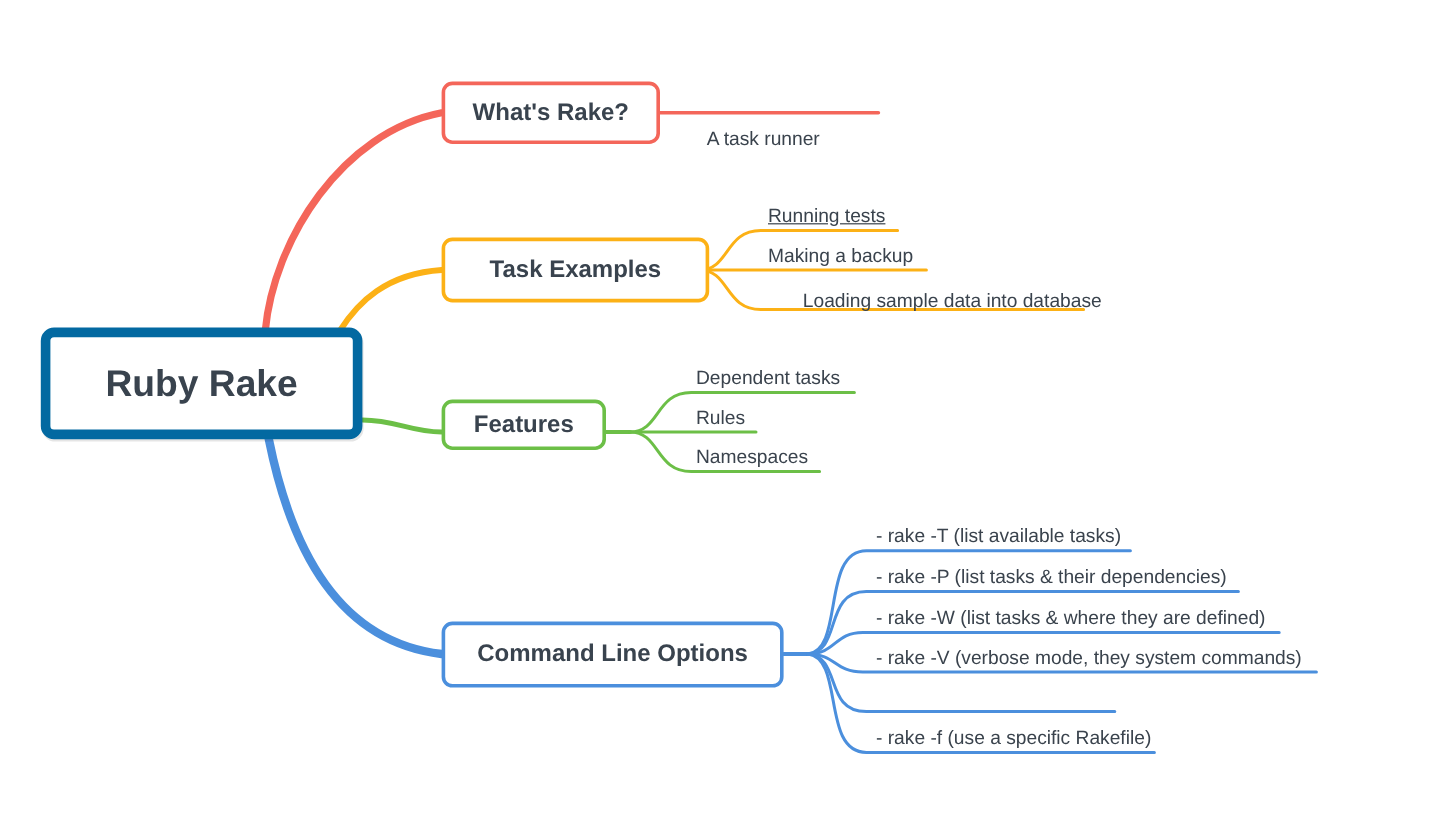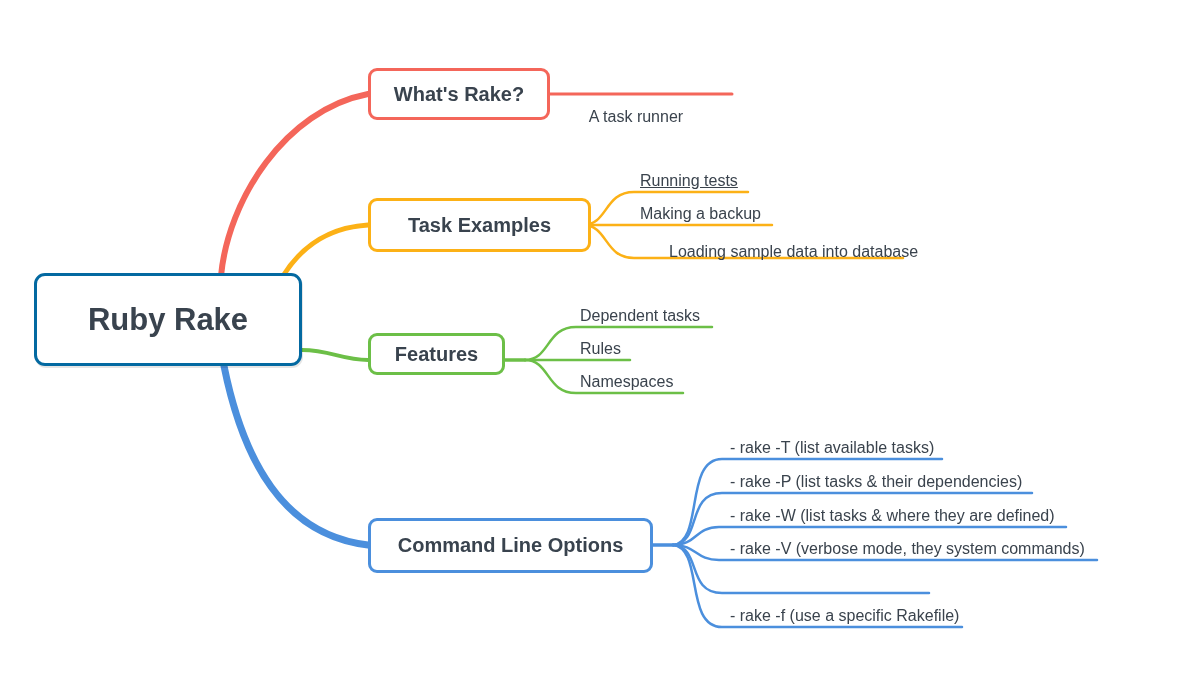--- a/index.html
+++ b/index.html
@@ -27,21 +27,21 @@
     box-sizing: border-box;
     background: #ffffff;
     display: flex;
     align-items: center;
     justify-content: center;
     color: #39434e;
     white-space: nowrap;
   }
   .root-node {
     left: 34px; top: 273px; width: 268px; height: 93px;
-    border: 3px solid #0369a1;
+    border: 8px solid #0369a1;
     border-radius: 11px;
     font-size: 31px;
     font-weight: 700;
     box-shadow: 1px 2px 0 rgba(0,0,0,0.10);
   }
   .branch-node {
     border-width: 3px;
     border-style: solid;
     border-radius: 9px;
     font-size: 20px;

